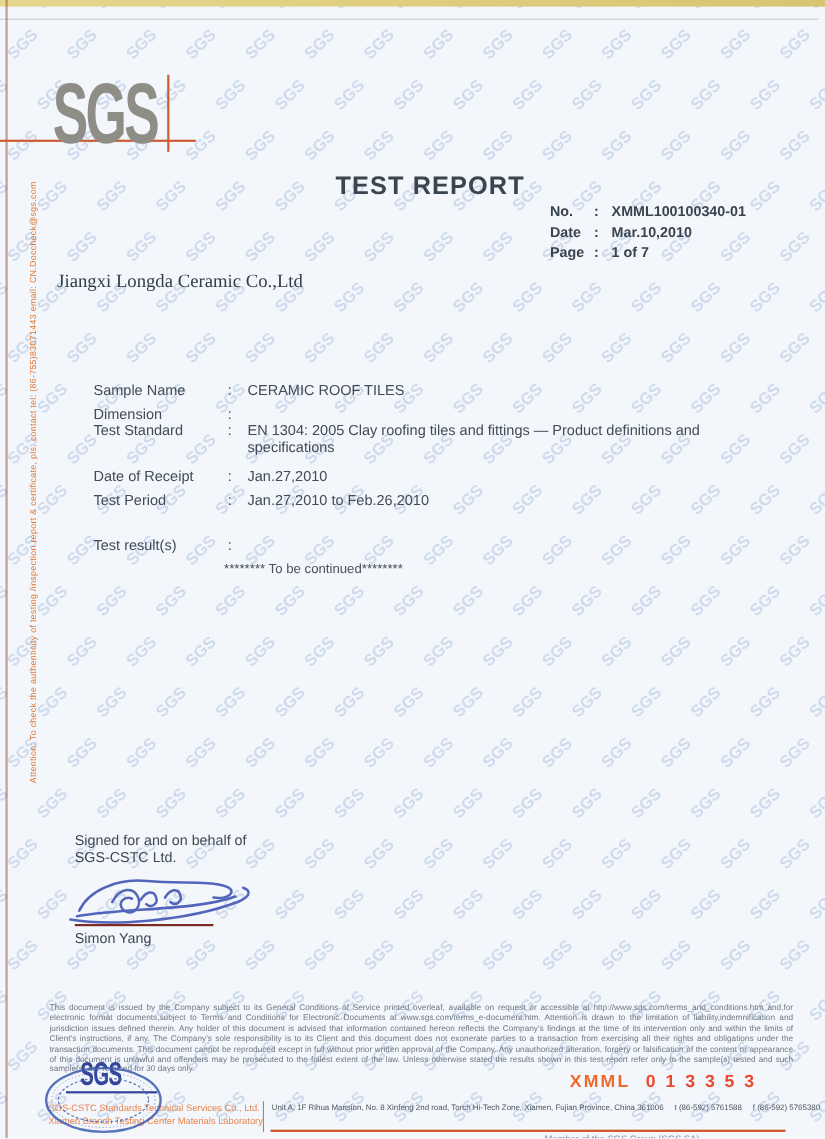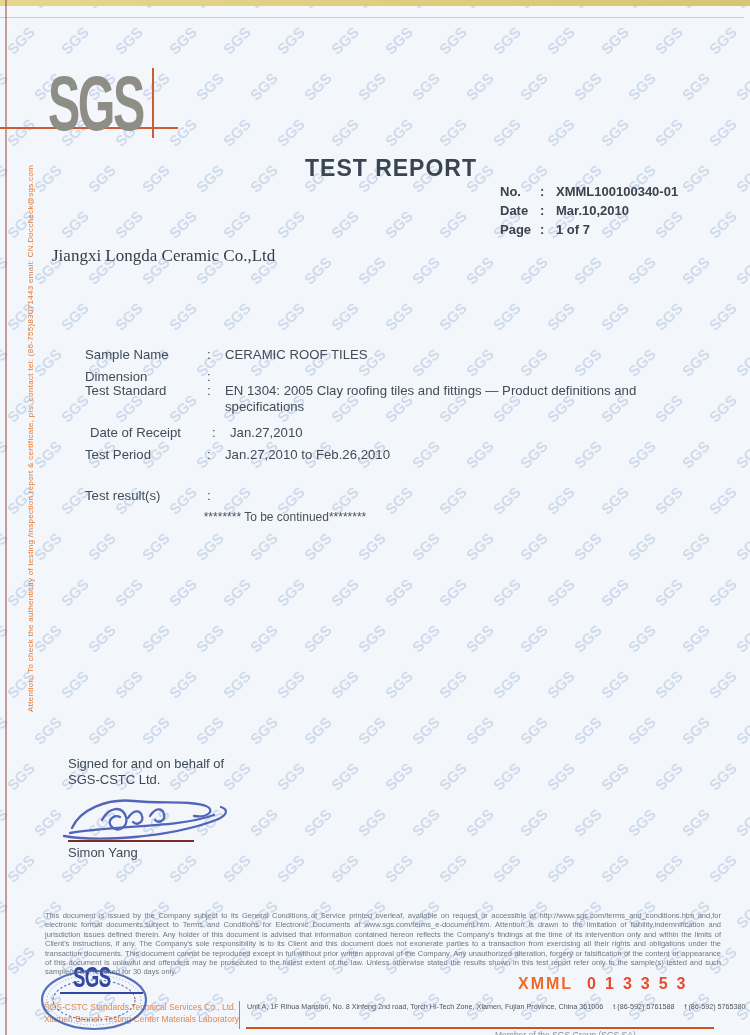--- a/index.html
+++ b/index.html
@@ -33,21 +33,21 @@
 
   .client{position:absolute;left:52px;top:246px;font-family:"Liberation Serif",serif;font-size:17px;color:#333e49;}
 
   .intro{position:absolute;left:63px;top:326px;font-size:13.2px;color:#414c58;}
 
   .stable{position:absolute;left:85px;top:347px;width:590px;font-size:13.2px;color:#414c58;}
   .srow{position:absolute;display:flex;left:0;width:590px;line-height:16px;}
   .srow .lbl{width:122px;flex:none;}
   .srow .cln{width:18px;flex:none;}
   .srow .val{width:445px;}
-  .srow0{top:0;} .srow1{top:22px;} .srow2{top:36px;} .srow3{top:78px;justify-content:flex-end;} .srow4{top:100px;} .srow5{top:141px;}
+  .srow0{top:0;} .srow1{top:22px;} .srow2{top:36px;} .srow3{top:78px;} .srow4{top:100px;} .srow5{top:141px;}
   .continued{position:absolute;left:60px;top:163px;width:280px;text-align:center;font-size:12px;color:#48525e;}
 
   
   .sig-intro{position:absolute;left:68px;top:756px;font-size:13px;line-height:16px;color:#3f4a57;}
   .sig-svg{position:absolute;left:58px;top:790px;}
   .sig-line{position:absolute;left:68px;top:840px;width:126px;height:2px;background:#7c2b25;}
   .sig-name{position:absolute;left:68px;top:845px;font-size:13px;color:#3f4a57;}
   .sig-title{position:absolute;left:68px;top:861px;font-size:13px;color:#3f4a57;}
 
   

